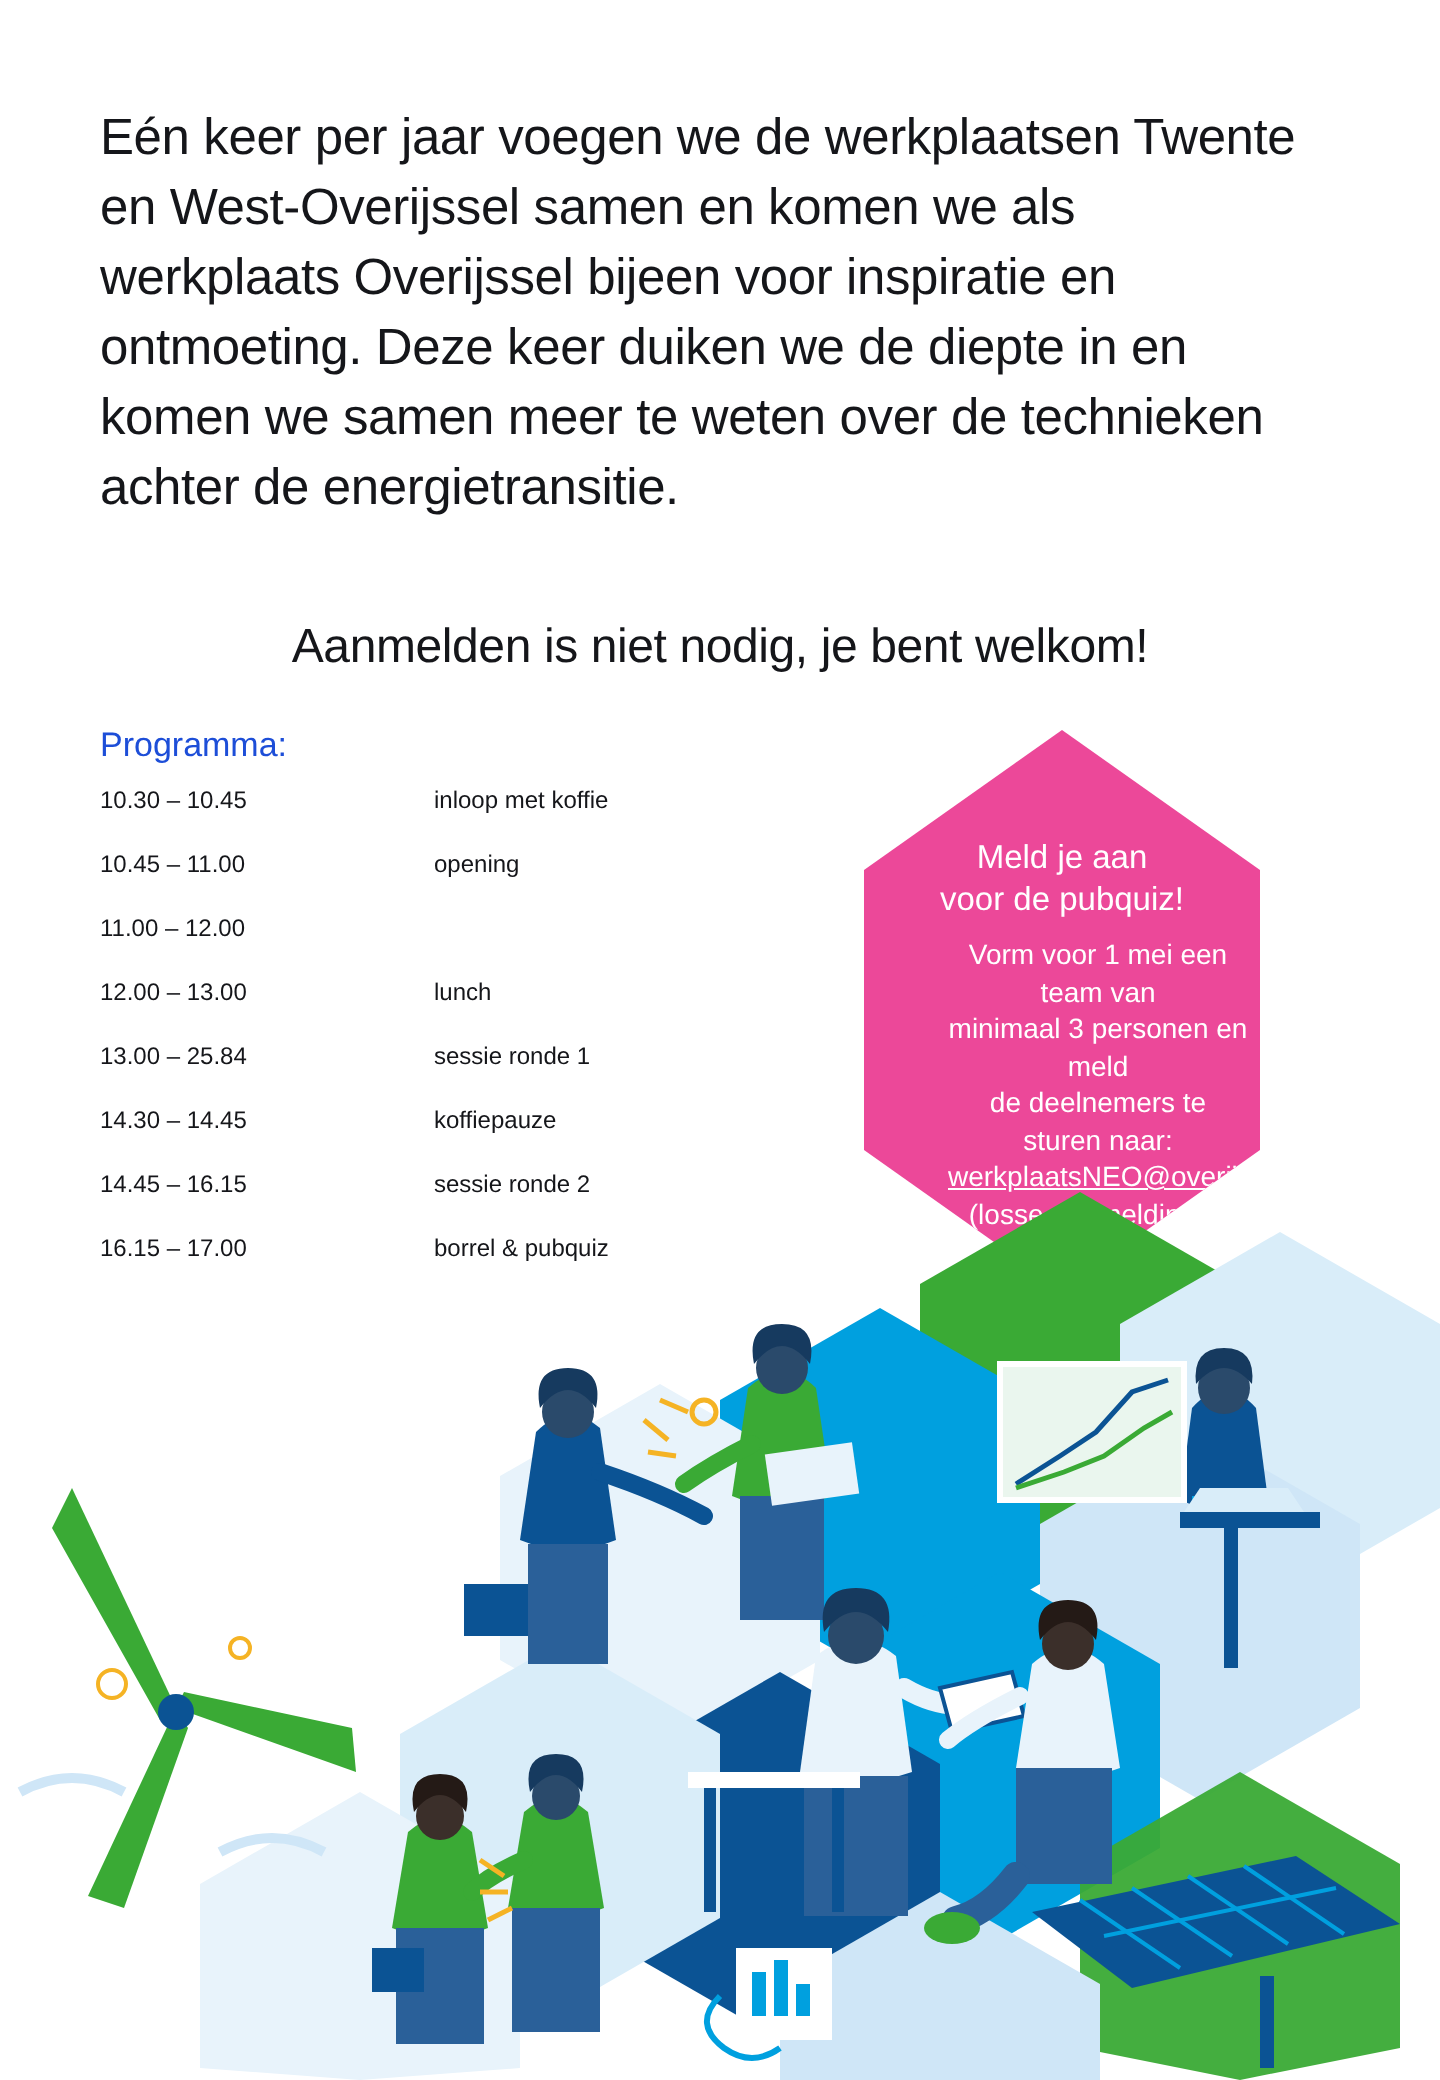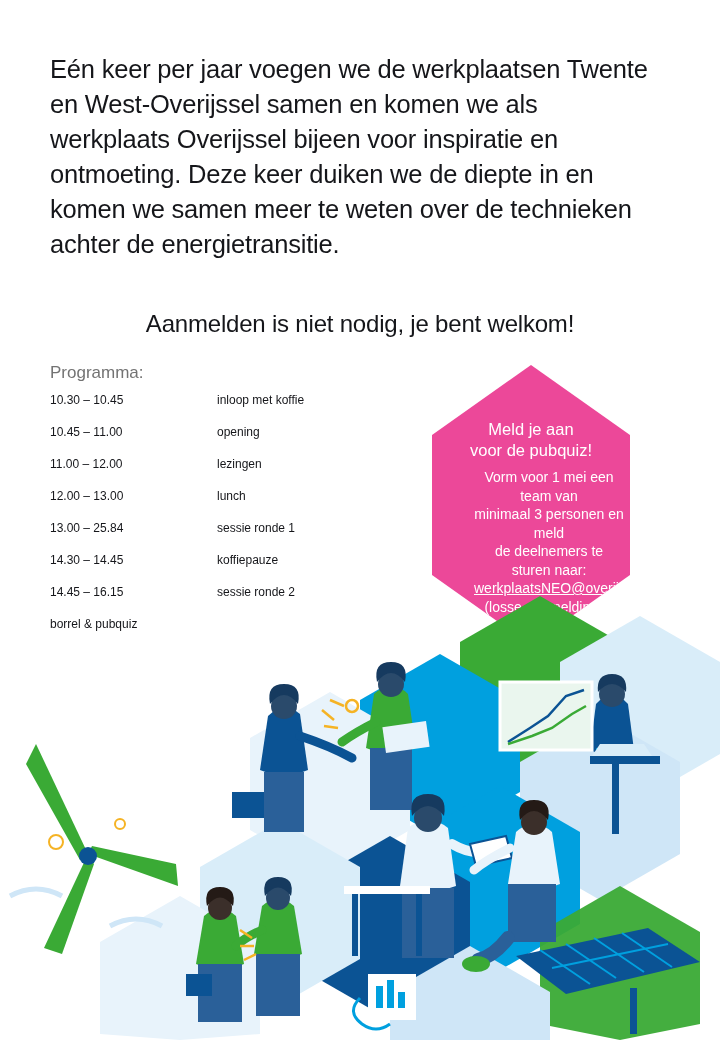--- a/index.html
+++ b/index.html
@@ -45,21 +45,21 @@
     text-align: center;
   }
 
   
   .programma-title {
     position: absolute;
     left: 50px;
     top: 363px;
     font-size: 17px;
     font-weight: normal;
-    color: #737373;
+    color: #1d4ed8;
   }
   .programma {
     position: absolute;
     left: 50px;
     top: 393px;
     width: 400px;
   }
   .prow {
     display: flex;
     height: 32px;
@@ -134,39 +134,39 @@
     <div class="prow">
       <span class="ptime">10.30 – 10.45</span>
       <span class="pdesc">inloop met koffie</span>
     </div>
     <div class="prow">
       <span class="ptime">10.45 – 11.00</span>
       <span class="pdesc">opening</span>
     </div>
     <div class="prow">
       <span class="ptime">11.00 – 12.00</span>
-      <span class="pdesc">lezingen</span>
     </div>
     <div class="prow">
       <span class="ptime">12.00 – 13.00</span>
       <span class="pdesc">lunch</span>
     </div>
     <div class="prow">
       <span class="ptime">13.00 – 25.84</span>
       <span class="pdesc">sessie ronde 1</span>
     </div>
     <div class="prow">
       <span class="ptime">14.30 – 14.45</span>
       <span class="pdesc">koffiepauze</span>
     </div>
     <div class="prow">
       <span class="ptime">14.45 – 16.15</span>
       <span class="pdesc">sessie ronde 2</span>
     </div>
     <div class="prow">
+      <span class="ptime">16.15 – 17.00</span>
       <span class="pdesc">borrel &amp; pubquiz</span>
     </div>
   </div>
 
   <div class="hex-callout">
     <div class="hex-head">
       <div>Meld je aan</div>
       <div>voor de pubquiz!</div>
     </div>
     <div class="hex-body">

